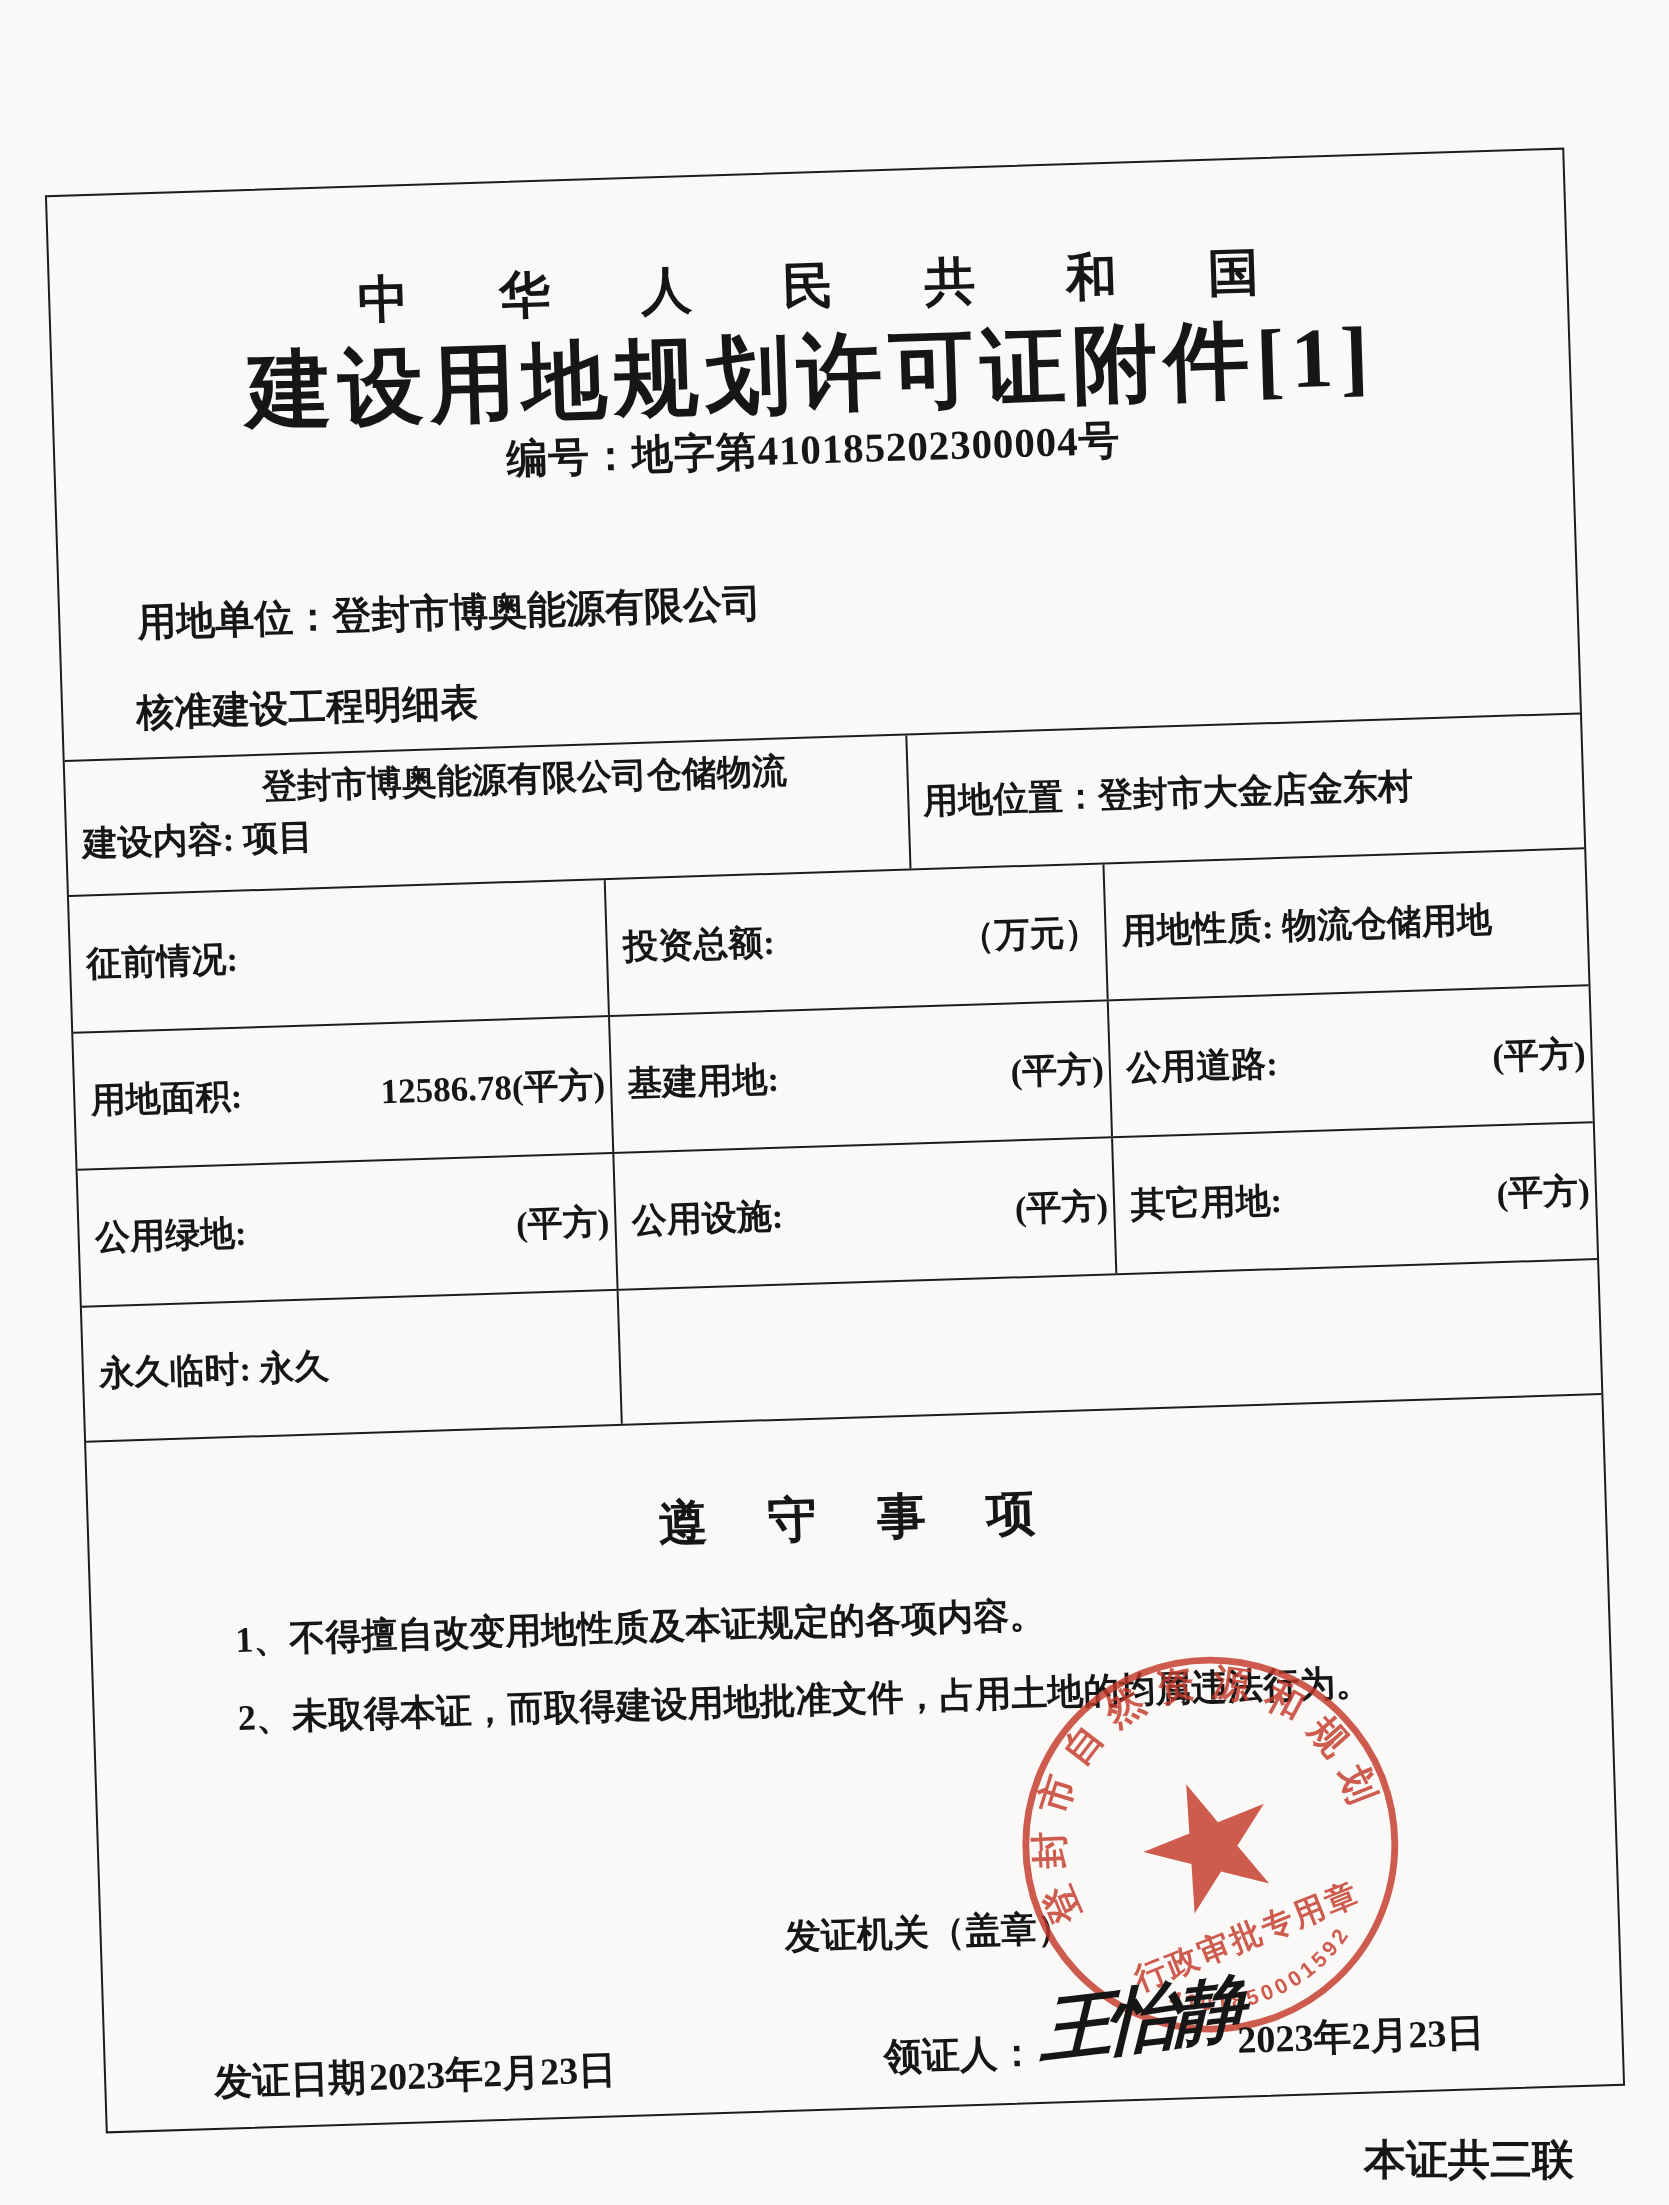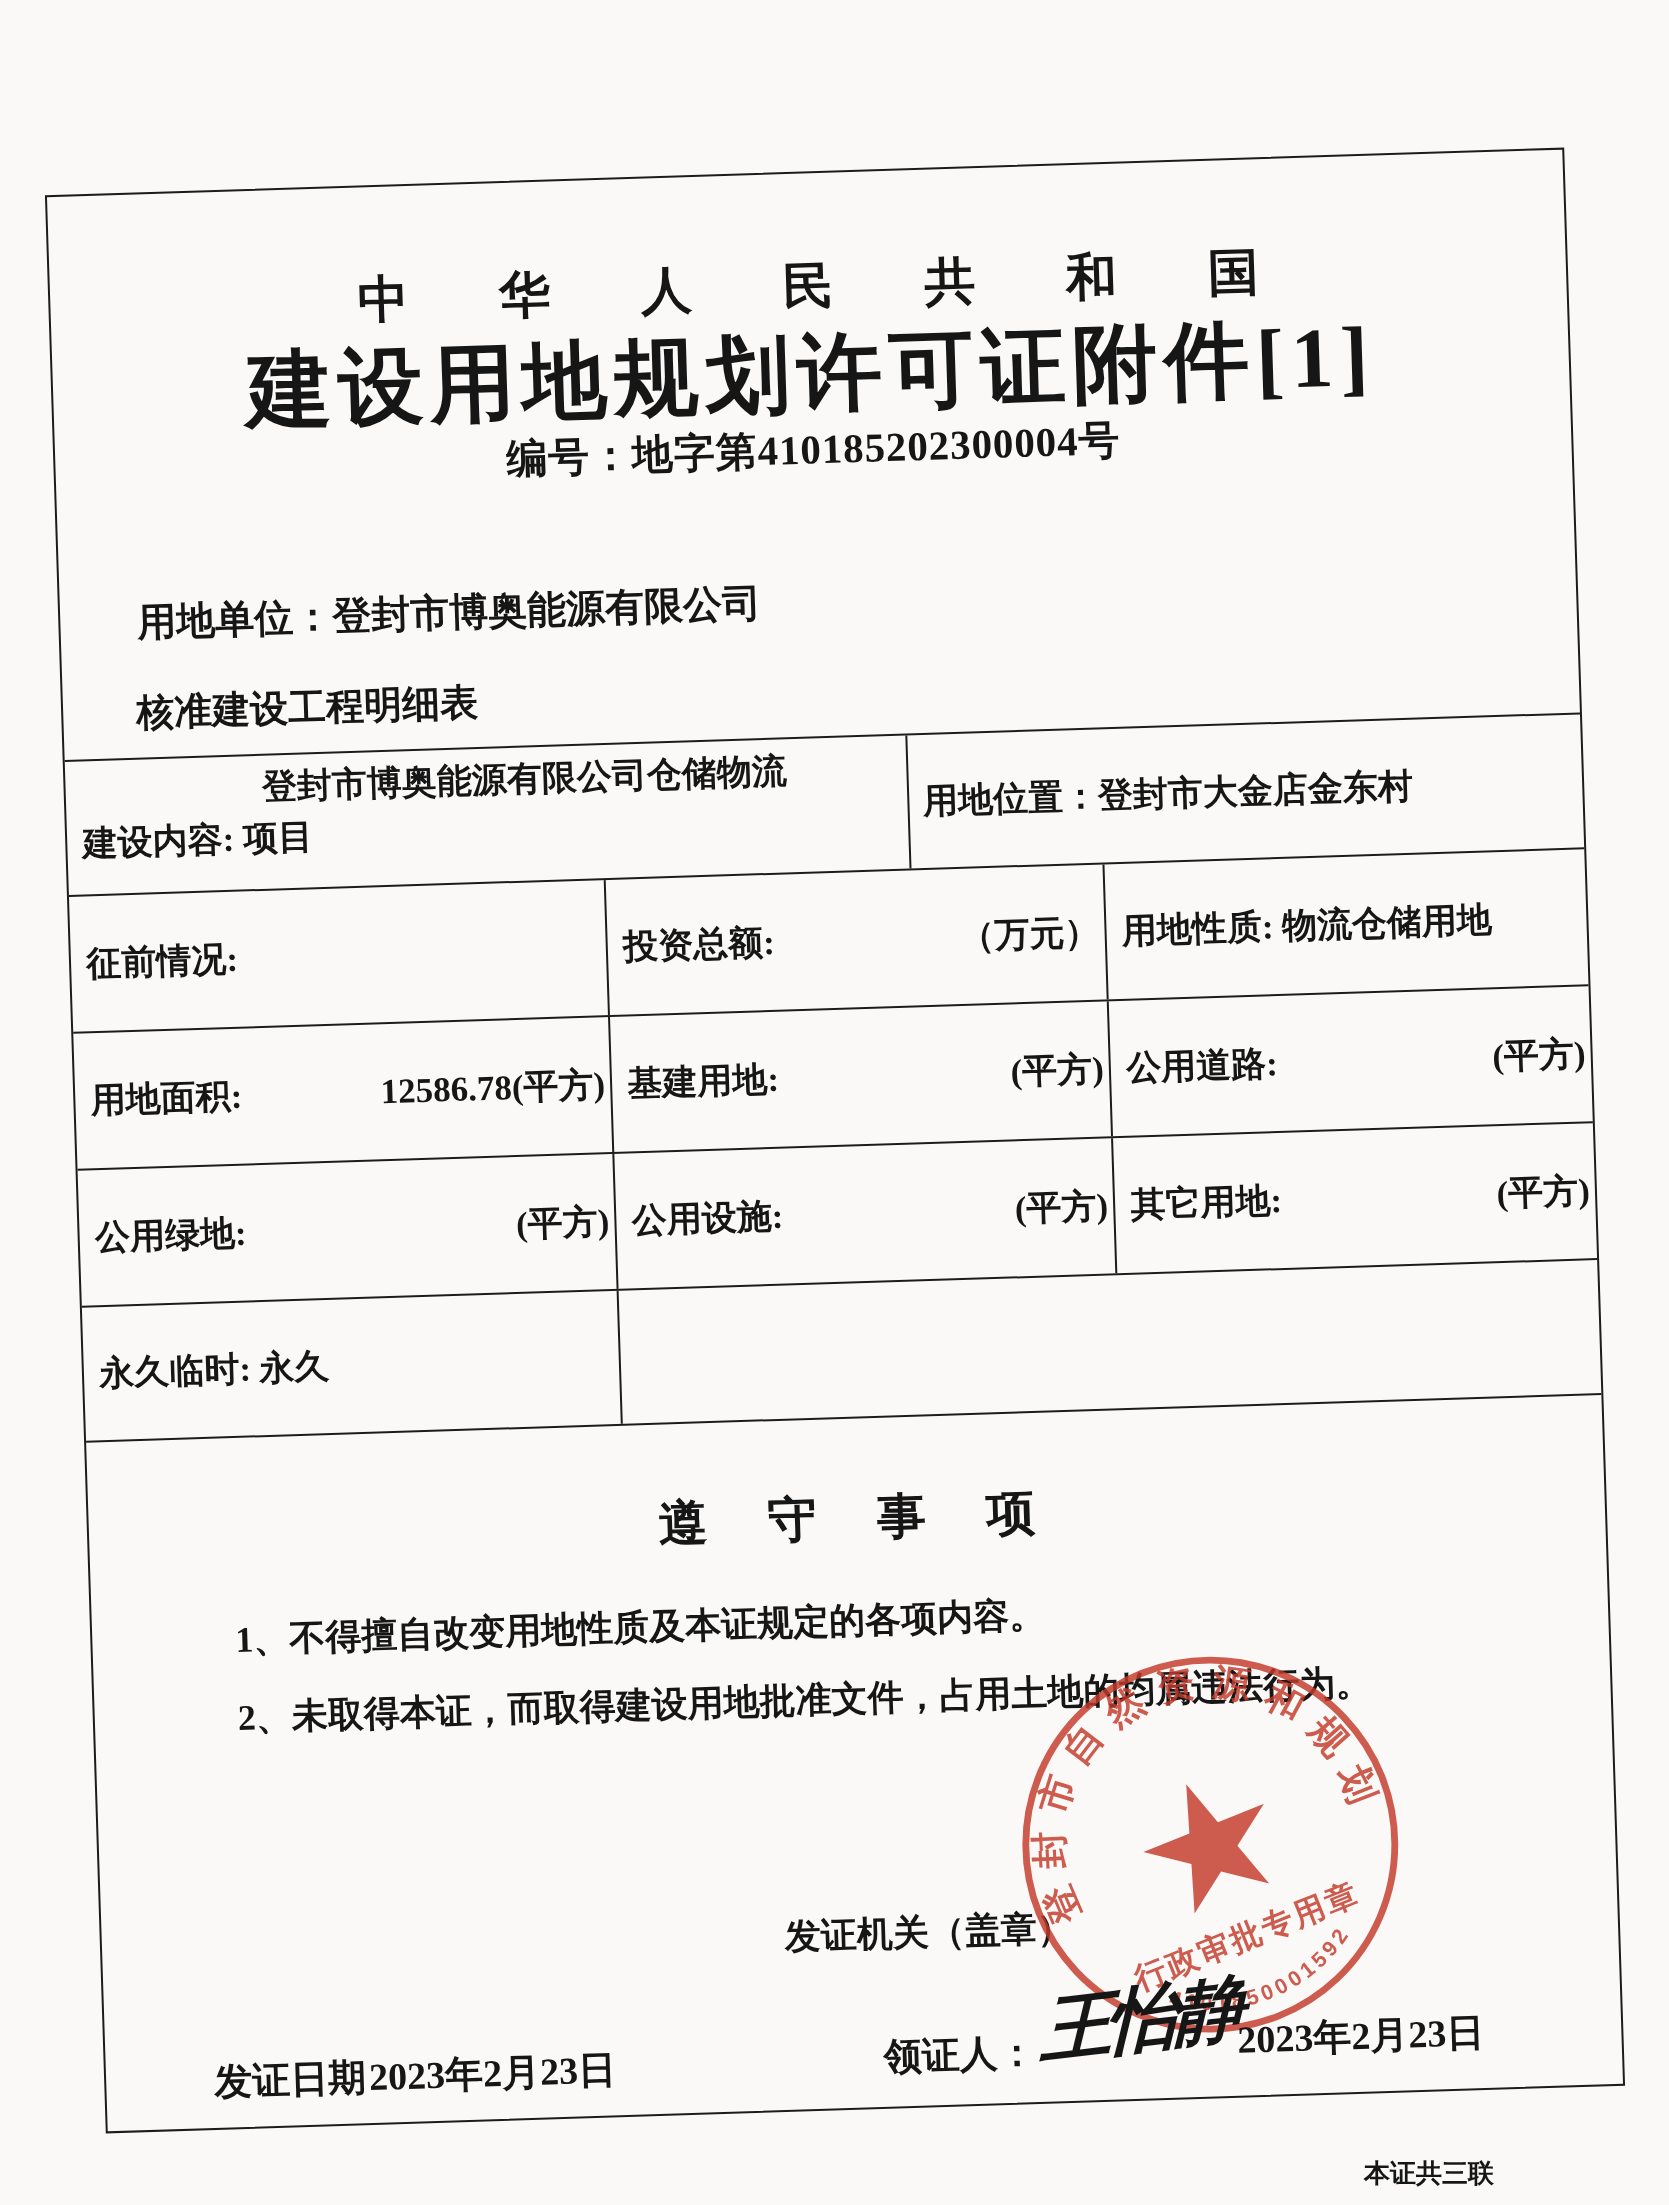--- a/index.html
+++ b/index.html
@@ -78,21 +78,21 @@
     font-size:72px;font-weight:700;letter-spacing:-5.1px;
     transform:rotate(-5deg) skewX(-7deg);
     font-style:italic;
   }
   .date-row-label{position:absolute;top:1864px;left:108px;font-size:38px;font-weight:700;}
   .date-row-value{position:absolute;top:1864px;left:263px;font-size:38px;font-weight:700;}
   .recipient-label{position:absolute;top:1860px;left:778px;font-size:38px;font-weight:700;}
   .receipt-date{position:absolute;top:1854px;left:1132px;font-size:38px;font-weight:700;}
   .copies-note{
     position:absolute;left:1364px;top:2132px;
-    font-size:26px;font-weight:700;margin-top:24px;
+    font-size:42px;font-weight:700;
   }
 </style>
 </head>
 <body>
 
 <div class="sheet">
 
   <div class="country">中 华 人 民 共 和 国</div>
   <div class="title">建设用地规划许可证附件[1]</div>
   <div class="serial">编号：地字第410185202300004号</div>

